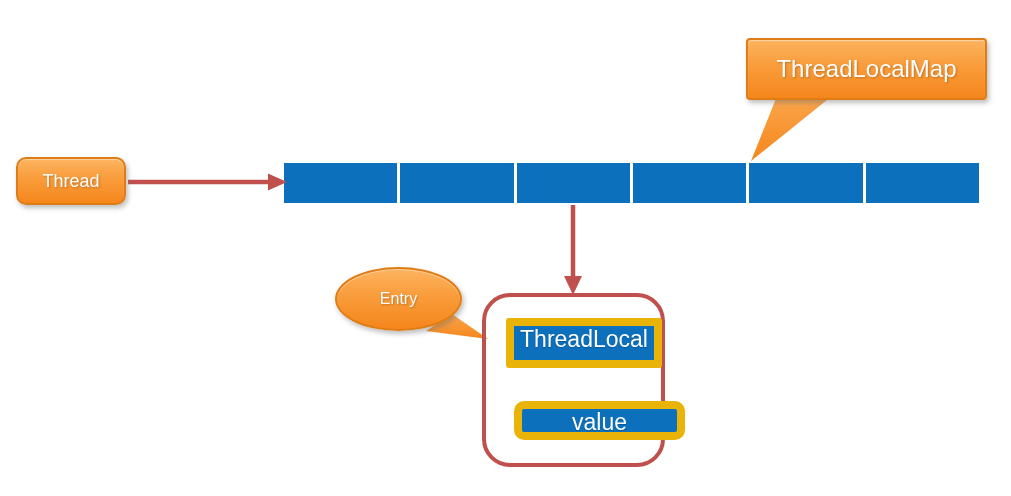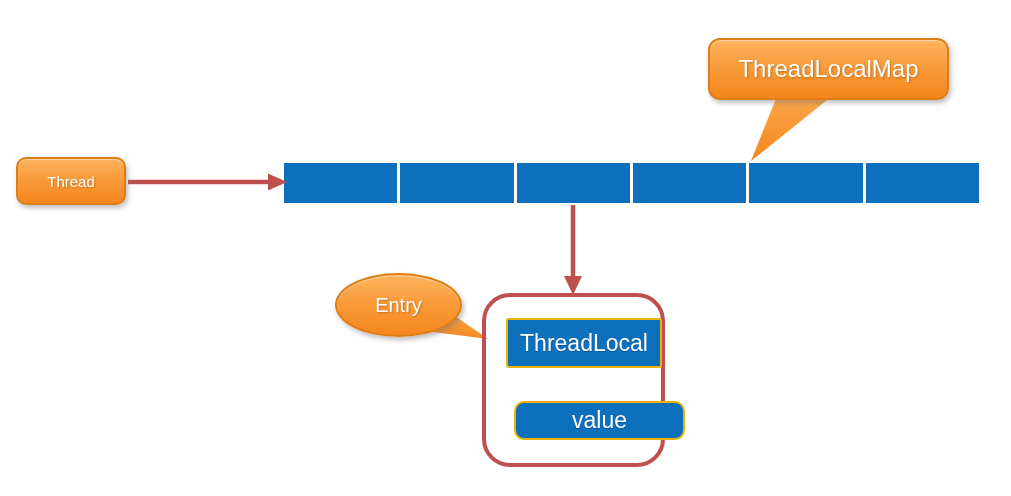--- a/index.html
+++ b/index.html
@@ -15,40 +15,40 @@
     position:absolute;
     background:linear-gradient(180deg,#FCB35F 0%,#F99C3B 45%,#F5861C 100%);
     border:2px solid #DE7D15;
     box-shadow:2px 3px 5px rgba(110,110,110,.45), inset 0 1px 1px rgba(255,255,255,.45);
     color:#ffffff;
     display:flex;align-items:center;justify-content:center;
     text-shadow:1px 1px 2px rgba(90,50,0,.35);
     box-sizing:border-box;
     z-index:3;
   }
-  .thread-node{left:16px;top:157px;width:110px;height:48px;border-radius:10px;font-size:15px;}
-  .tlm-callout{left:708px;top:38px;width:241px;height:62px;border-radius:12px;font-size:24px;}
-  .entry-callout{left:335px;top:273px;width:127px;height:64px;border-radius:50%;font-size:20px;}
+  .thread-node{left:16px;top:157px;width:110px;height:48px;border-radius:10px;font-size:18px;}
+  .tlm-callout{left:746px;top:38px;width:241px;height:62px;border-radius:4px;font-size:24px;}
+  .entry-callout{left:335px;top:267px;width:127px;height:64px;border-radius:50%;font-size:16px;}
   
   .array-bar{
     position:absolute;left:284px;top:163px;width:695px;height:40px;
     background:#0C70BC;display:flex;z-index:1;
   }
   .array-bar .cell{flex:1 1 0;border-right:3px solid #ffffff;}
   .array-bar .cell:last-child{border-right:none;}
   
   .entry-box{
     position:absolute;left:482px;top:293px;width:183px;height:174px;
     border:4px solid #C0504D;border-radius:28px;background:transparent;
     box-sizing:border-box;z-index:3;
   }
   .blue-box{
     position:absolute;
-    background:#0C70BC;border:2px solid #eab308;
-    color:#ffffff;display:flex;align-items:center;justify-content:center;
+    background:#0C70BC;border:8px solid #eab308;
+    color:#ffffff;display:flex;align-items:flex-start;justify-content:center;
     font-size:23px;box-sizing:border-box;z-index:4;
     text-shadow:0 1px 1px rgba(0,40,80,.35);
   }
   .threadlocal-box{left:506px;top:318px;width:156px;height:50px;border-radius:3px;}
   .value-box{left:514px;top:401px;width:171px;height:39px;border-radius:10px;}
   
   .overlay{position:absolute;left:0;top:0;z-index:2;pointer-events:none;}
 </style>
 </head>
 <body>

